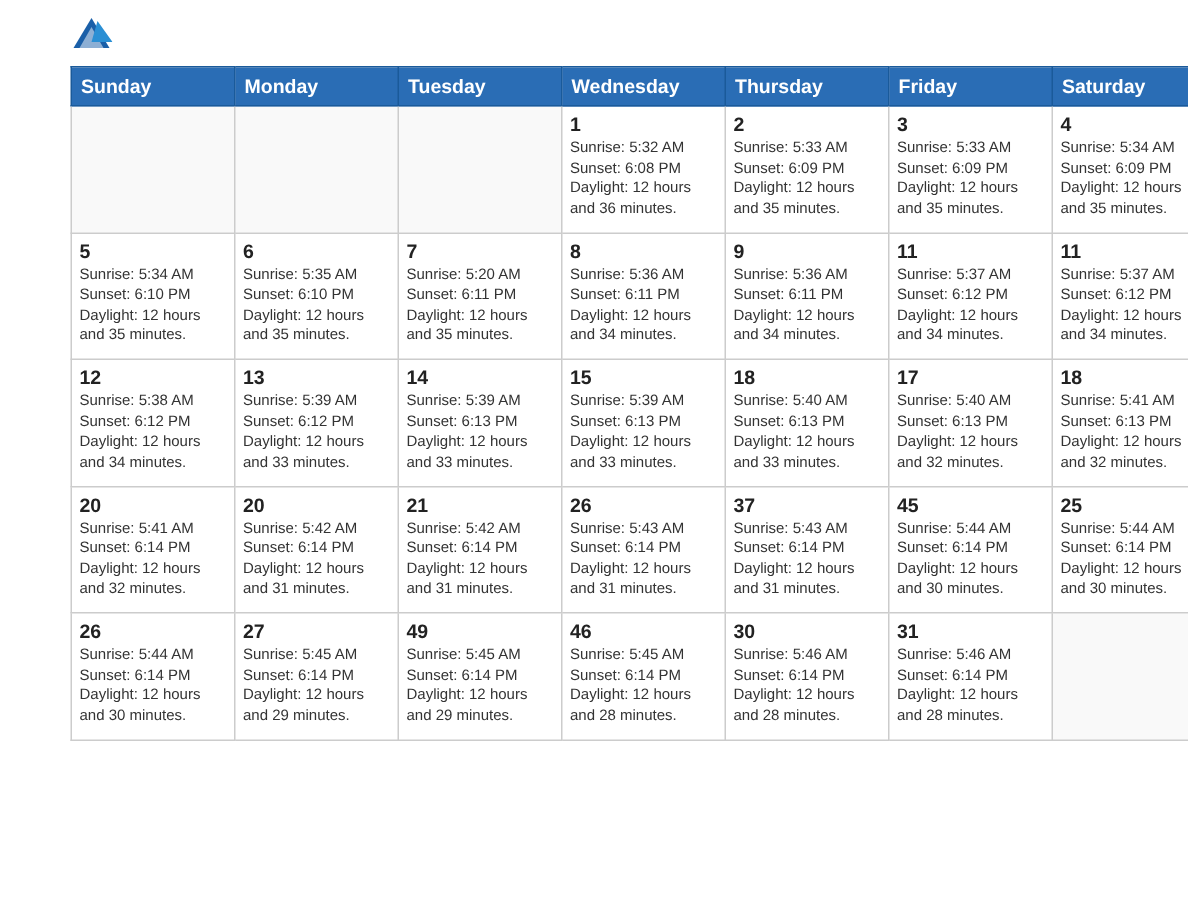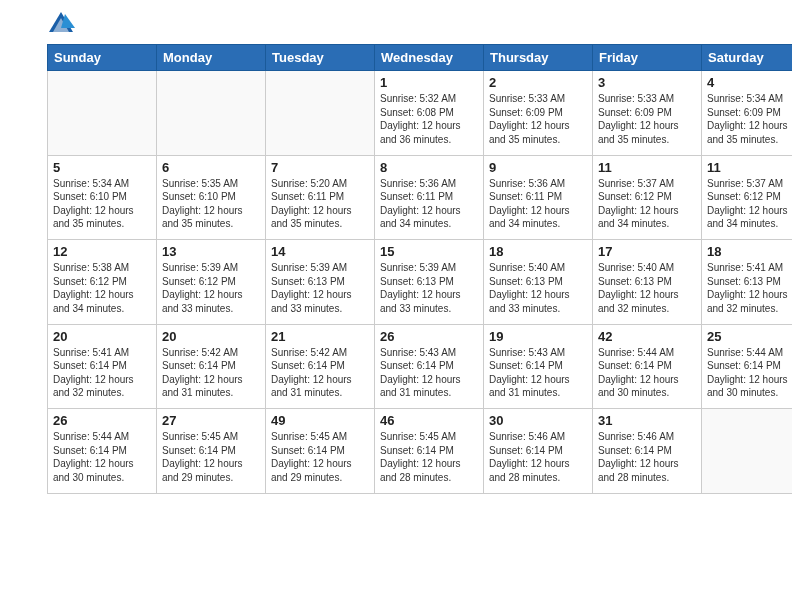--- a/index.html
+++ b/index.html
@@ -264,27 +264,27 @@
 Sunset: 6:14 PM
 Daylight: 12 hours and 31 minutes.</div>
           </td>
           <td>
             <span class="day-number">26</span>
             <div class="day-info">Sunrise: 5:43 AM
 Sunset: 6:14 PM
 Daylight: 12 hours and 31 minutes.</div>
           </td>
           <td>
-            <span class="day-number">19</span>
+            <span class="day-number">37</span>
             <div class="day-info">Sunrise: 5:43 AM
 Sunset: 6:14 PM
 Daylight: 12 hours and 31 minutes.</div>
           </td>
           <td>
-            <span class="day-number">42</span>
+            <span class="day-number">45</span>
             <div class="day-info">Sunrise: 5:44 AM
 Sunset: 6:14 PM
 Daylight: 12 hours and 30 minutes.</div>
           </td>
           <td>
             <span class="day-number">25</span>
             <div class="day-info">Sunrise: 5:44 AM
 Sunset: 6:14 PM
 Daylight: 12 hours and 30 minutes.</div>
           </td>

